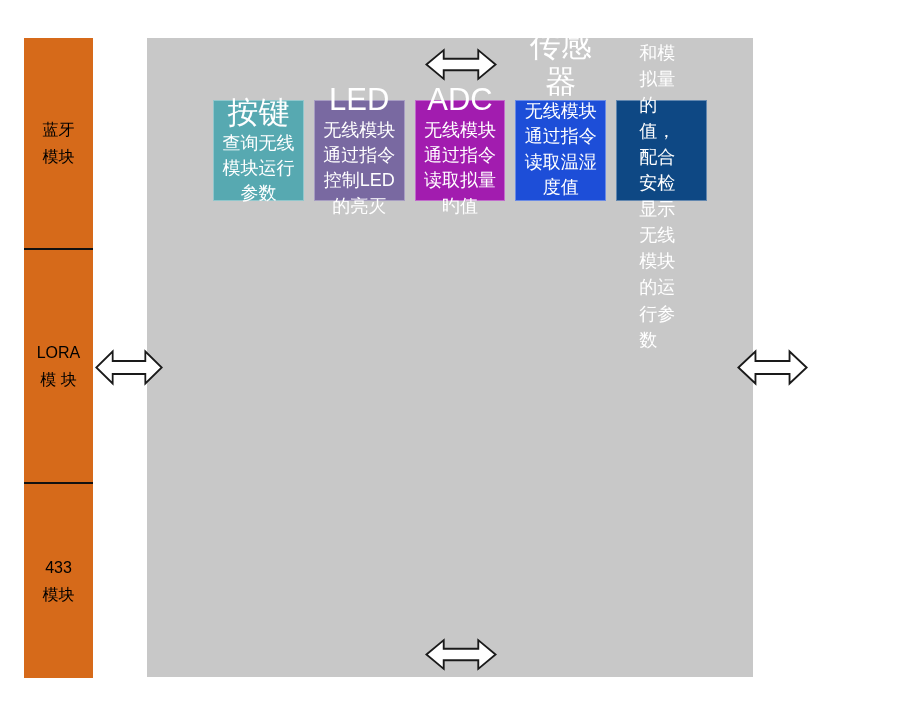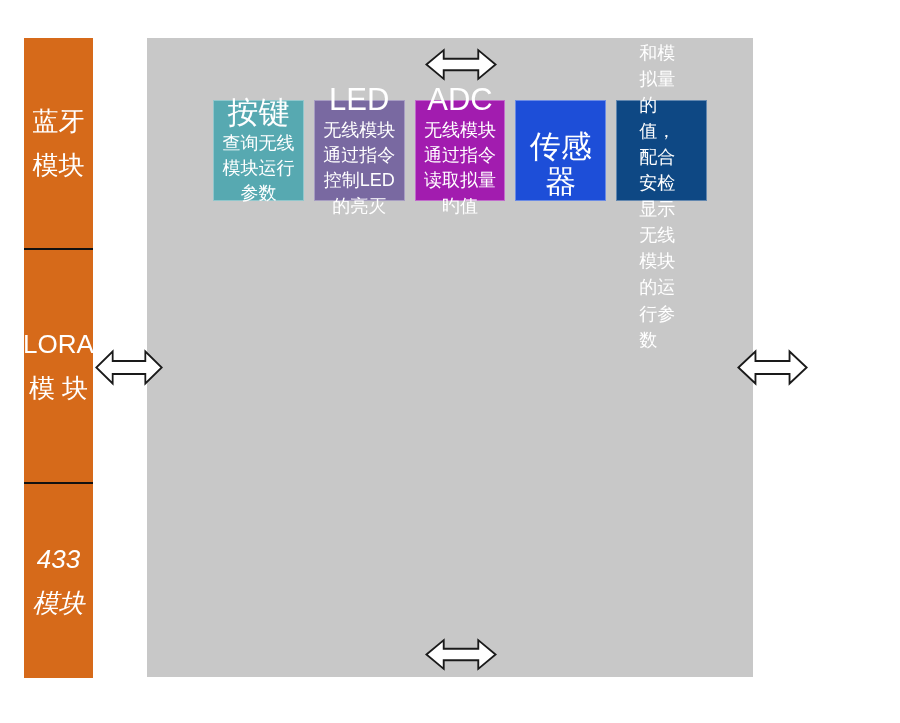--- a/index.html
+++ b/index.html
@@ -8,27 +8,27 @@
 
   .canvas { position: absolute; left: 0; top: 0; width: 900px; height: 723px; background: #ffffff; }
 
   
   .left-rail {
     position: absolute; left: 24px; top: 38px; width: 69px; height: 640px;
     display: flex; flex-direction: column;
   }
   .rail-section {
     display: flex; align-items: center; justify-content: center;
-    color: #ffffff; font-size: 26px; line-height: 1.7; text-align: center;
+    color: #000000; font-size: 16px; line-height: 1.7; text-align: center;
     white-space: pre-line;
   }
   .rail-section + .rail-section { border-top: 2px solid #111111; }
   .rail-sec-1 { height: 210px; }
   .rail-sec-2 { height: 234px; }
-  .rail-sec-3 { height: 196px; font-style: italic; }
+  .rail-sec-3 { height: 196px; }
 
   
   .right-rail {
     position: absolute; left: 804px; top: 38px; width: 83px; height: 640px;
     display: flex; align-items: center; justify-content: center;
     color: #ffffff; font-size: 21px; line-height: 1.75; text-align: center;
     white-space: pre-line;
   }
 
   
@@ -87,20 +87,21 @@
         <div class="block-desc">无线模块通过指令控制LED的亮灭</div>
       </div>
 
       <div class="block block-adc" style="background-color: #a21caf;">
         <div class="block-title">ADC</div>
         <div class="block-desc">无线模块通过指令读取拟量旳值</div>
       </div>
 
       <div class="block block-sensor" style="background-color: #1d4ed8; justify-content: flex-end;">
         <div class="block-title">传感器</div>
+        <div class="block-desc">无线模块通过指令读取温湿度值</div>
       </div>
 
       <div class="block block-led1602" style="background-color: rgb(14, 72, 132);">
         <div class="block-desc">显示温湿度的和模拟量的值，配合安检显示无线模块的运行参数</div>
       </div>
 
     </div>
   </div>
 
 

